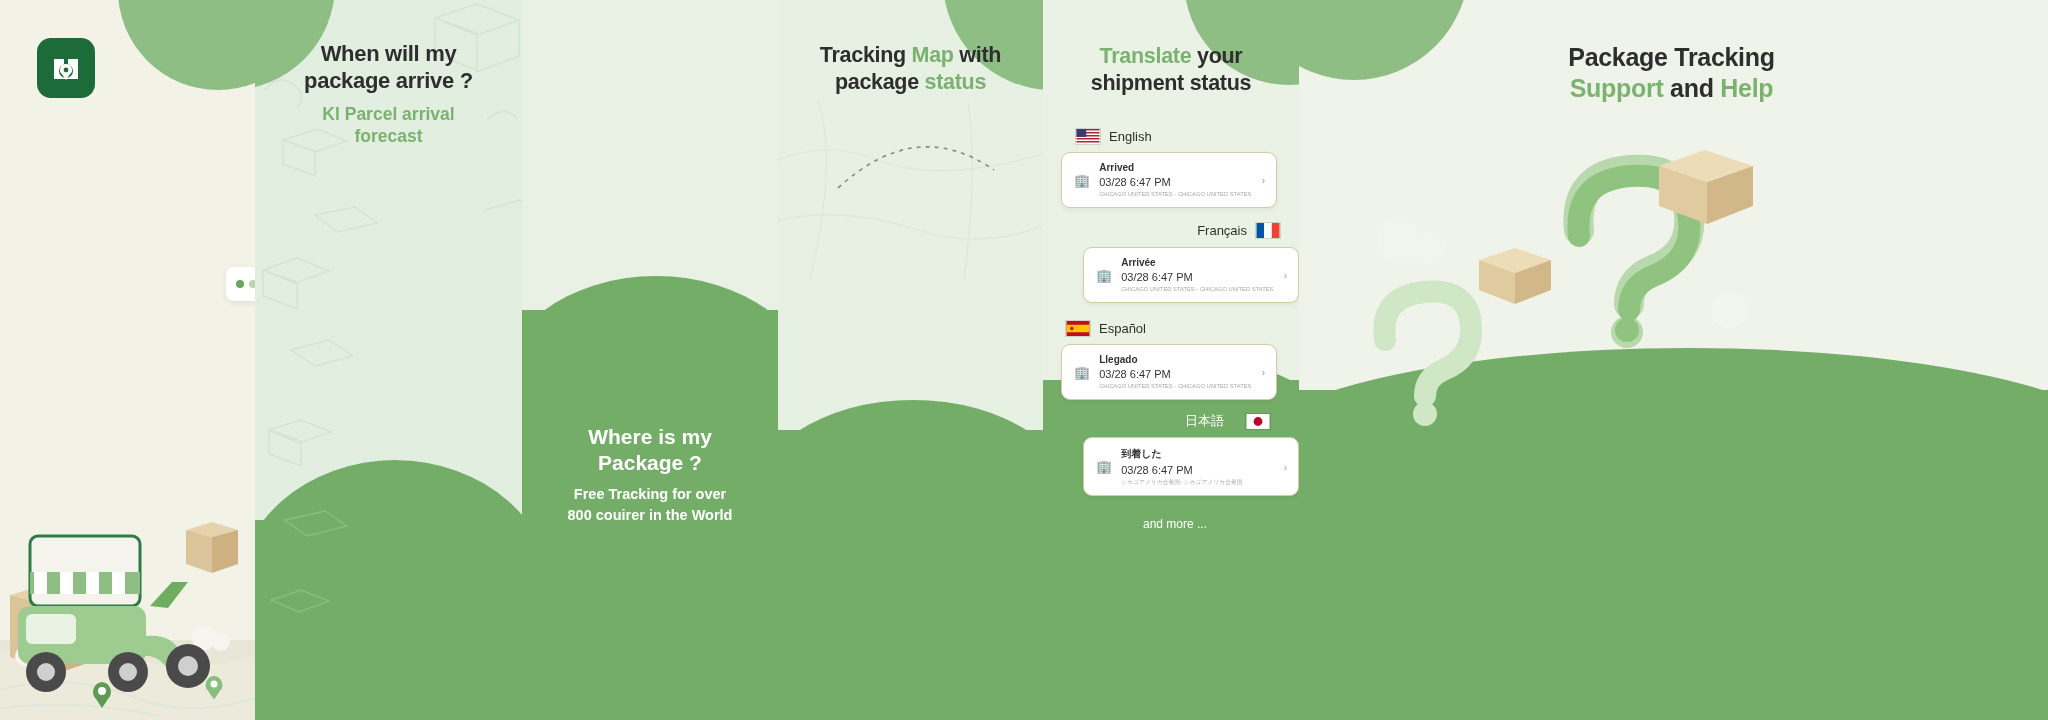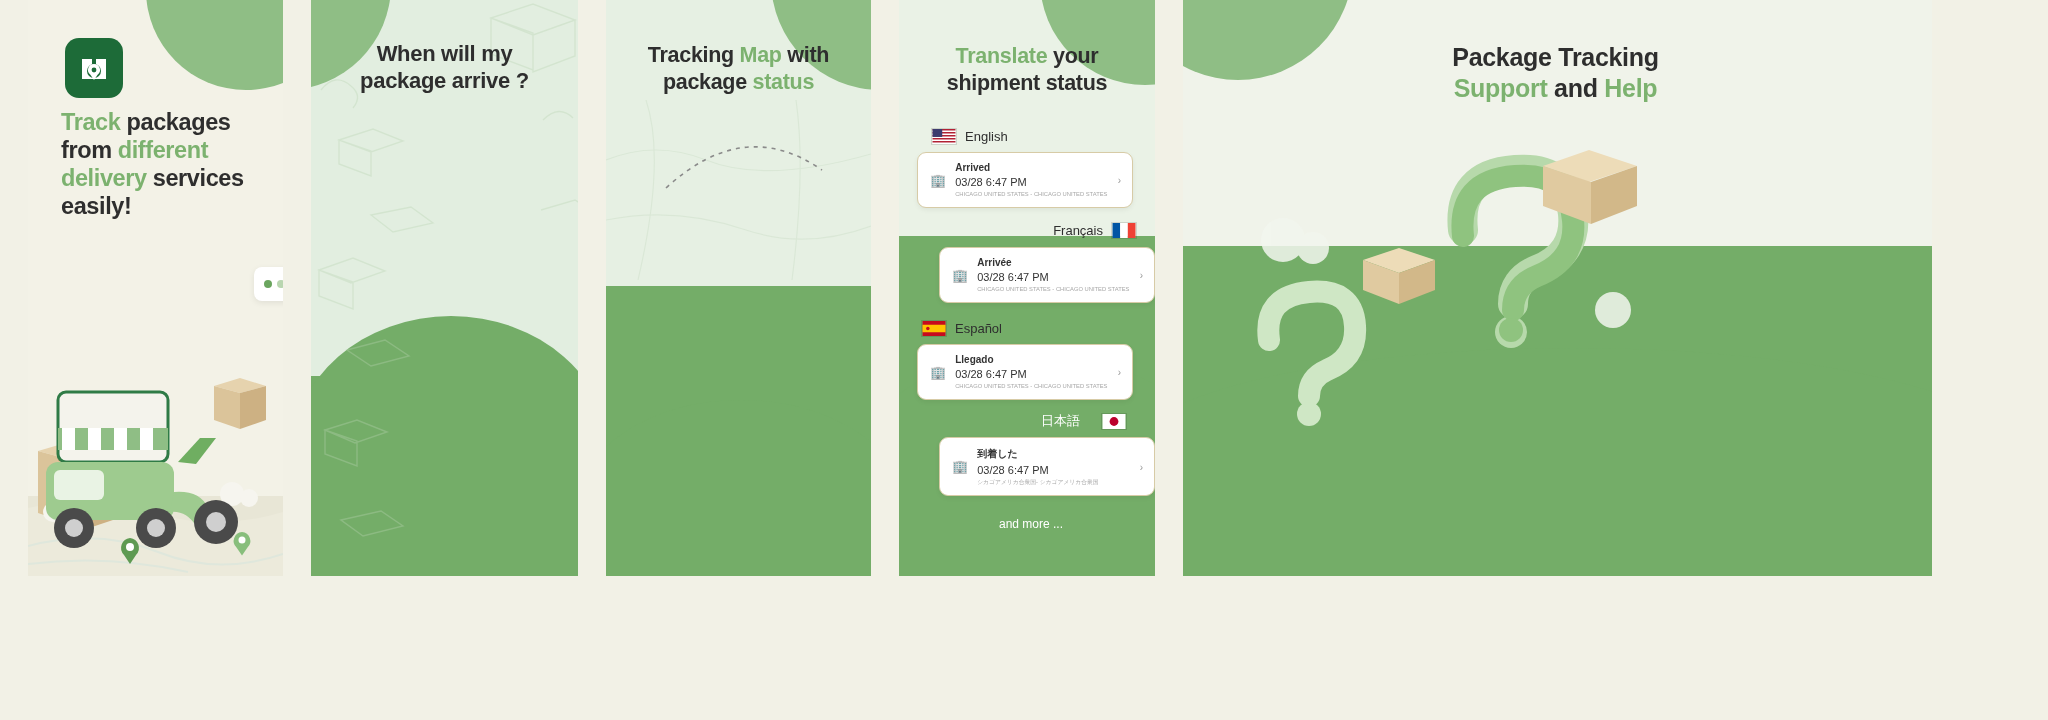--- a/index.html
+++ b/index.html
@@ -2,21 +2,21 @@
 <html><head>
 <meta charset="utf-8">
 <style>
   * { box-sizing: border-box; margin:0; padding:0; }
   html,body { width:2048px; height:720px; overflow:hidden; }
   body {
     font-family: "Liberation Sans", sans-serif;
     background:#f2f1e6;
   }
   .screens { display:flex; width:2048px; height:720px; }
-  .panel { position:relative; overflow:hidden; height:576px;margin-left:28px; }
+  .panel { position:relative; overflow:hidden; height:720px; }
   .p1 { width:255px; background:#f3f2e7; }
   .p2 { width:267px; background:#e2eee0; }
   .p3 { width:256px; background:#e8f1e4; }
   .p4 { width:265px; background:#e6f0e3; }
   .p5 { width:256px; background:#eaf2e6; }
   .p6 { width:749px; background:#f0f3ea; }
 
   
   .blob {
     position:absolute; border-radius:50%;
@@ -96,29 +96,20 @@
       <svg width="34" height="34" viewBox="0 0 34 34">
         <path d="M5 8 h24 v4 h-24z" fill="#fff"></path>
         <path d="M5 12 h24 v16 h-24z" fill="#fff"></path>
         <path d="M15 8 h4 v5 h-4z" fill="#1d6b38"></path>
         <circle cx="17" cy="20" r="7" fill="#1d6b38"></circle>
         <path d="M17 13 a6 6 0 0 1 3.6 10.8 L17 29 l-3.6-5.2 A6 6 0 0 1 17 13z" fill="#fff"></path>
         <circle cx="17" cy="19" r="2.4" fill="#1d6b38"></circle>
       </svg>
     </div>
 
-    <div class="h1-1">
-      <span class="g">Track</span>
-      <span>packages</span><br>
-      <span>from</span>
-      <span class="g">different</span><br>
-      <span class="gd">delivery</span>
-      <span>services</span><br>
-      <span>easily!</span>
-    </div>
 
     <svg class="scene" viewBox="0 0 255 330">
       <rect x="0" y="250" width="255" height="80" fill="#e8e6d6"></rect>
       <path d="M0 262 q60 -14 120 4 q70 20 135 0 v64 h-255z" fill="#eceadb"></path>
 
       <g stroke="#dfe7dc" stroke-width="2" fill="none">
         <path d="M0 300 q70 -18 130 6 q60 24 125 2"></path>
         <path d="M0 318 q80 -10 160 8"></path>
       </g>
 
@@ -198,23 +189,40 @@
         <path d="M16 600 l30 -10 l28 11 l-30 11z"></path>
         <path d="M232 120 q16 -16 30 -2"></path>
         <path d="M230 210 l34 -10 l22 14"></path>
       </g>
     </svg>
 
     <div class="hdr">
       <span>When will my</span><br>
       <span>package arrive ?</span>
     </div>
-
-  </div>
-
+    <div class="sub">
+      <span>KI Parcel arrival</span><br>
+      <span>forecast</span>
+    </div>
+
+  </div>
+
+  <div class="panel p3">
+    <div class="greenbase" style="height:410px;background:#74ad68;"></div>
+    <div style="position:absolute;left:-26px;top:276px;width:320px;height:120px;background:#74ad68;border-radius:50% 50% 0 0/100% 100% 0 0;"></div>
+
+    <div class="bigtitle">
+      <span>Where is my</span><br>
+      <span>Package ?</span>
+    </div>
+    <div class="bigsub">
+      <span>Free Tracking for over</span><br>
+      <span>800 couirer in the World</span>
+    </div>
+  </div>
 
   <div class="panel p4">
     <div class="greenbase" style="height:290px;background:#74ad68;"></div>
     <div style="position:absolute;left:-30px;top:400px;width:330px;height:110px;background:#74ad68;border-radius:50% 50% 0 0/100% 100% 0 0;"></div>
     <div class="blob" style="right:-120px;top:-130px;width:220px;height:220px;"></div>
 
     <svg style="position:absolute;left:0;top:100px;width:265px;height:180px;opacity:.5" viewBox="0 0 265 180">
       <g stroke="#cfe0cb" stroke-width="1.2" fill="none">
         <path d="M0 60 q50 -20 100 0 q60 24 165 -6"></path>
         <path d="M0 120 q70 -14 140 10 q60 20 125 -4"></path>

